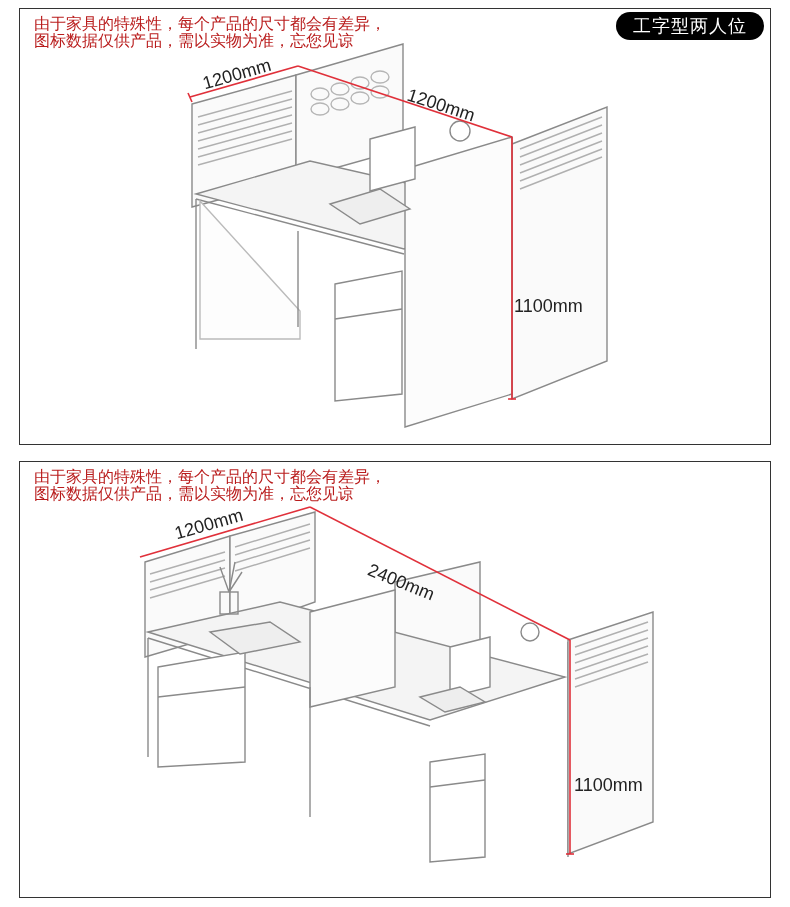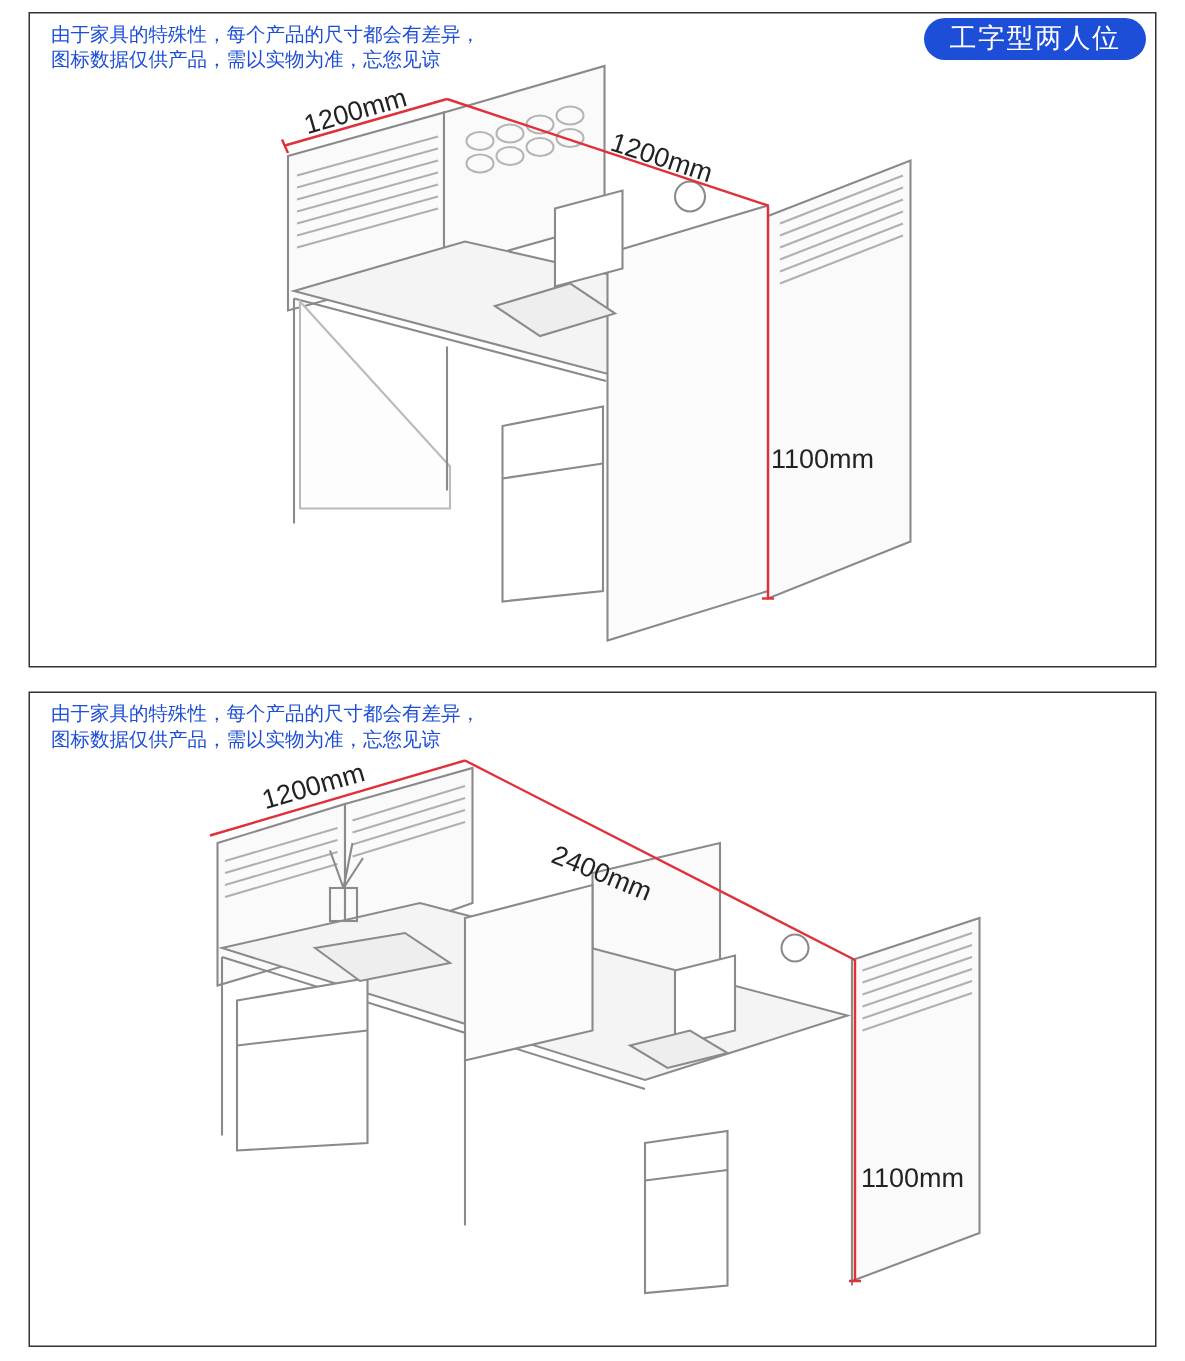--- a/index.html
+++ b/index.html
@@ -8,26 +8,26 @@
     font-family: "DejaVu Sans", sans-serif; overflow: hidden; position: relative;
   }
   .panel {
     position: absolute; left: 19px; width: 752px;
     border: 1px solid #333; background: #fff; overflow: hidden;
   }
   .panel.p1 { top: 8px; height: 437px; }
   .panel.p2 { top: 461px; height: 437px; }
   .note {
     position: absolute; left: 14px; top: 6px;
-    font-size: 13px; line-height: 17px; color: #1d4ed8;
+    font-size: 16px; line-height: 17px; color: #b91c1c;
     white-space: pre-line;
   }
   .badge {
     position: absolute; right: 6px; top: 3px;
-    background: #1d4ed8; color: #fff; font-size: 18px;
+    background: #000000; color: #fff; font-size: 18px;
     padding: 3px 17px; border-radius: 15px; letter-spacing: 1px;
     line-height: 22px;
   }
   svg { position: absolute; left: 0; top: 0; }
   .dim {
     position: absolute; color: #222; font-size: 18px;
     font-family: "Liberation Sans", sans-serif; white-space: nowrap;
   }
 </style>
 </head>

